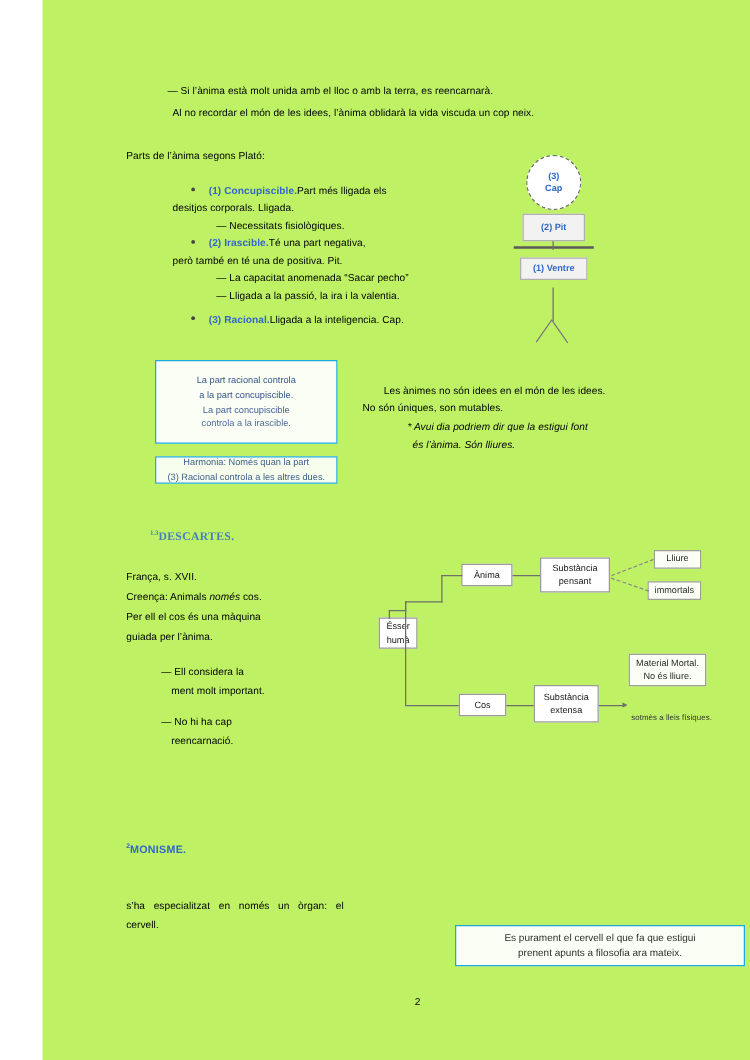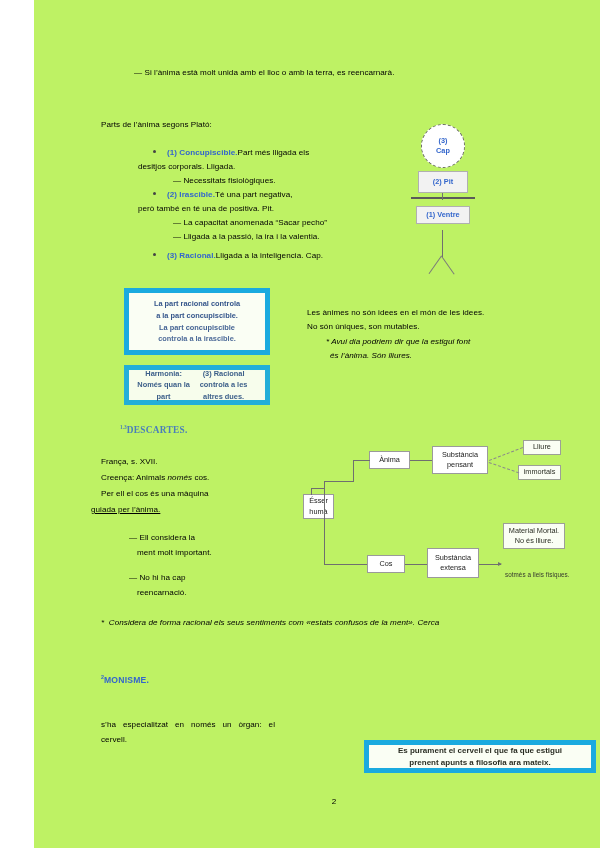--- a/index.html
+++ b/index.html
@@ -88,26 +88,25 @@
     align-items: center;
     justify-content: center;
   }
   .shapebox.grey {
     background: #f2f2f2;
     border: 1px solid #b0b0b0;
     color: #3366cc;
     font-weight: bold;
   }
   .shapebox.notebox {
-    border: 5px solid #0ea5e9;
+    border: 1px solid #0ea5e9;
     color: #1b1b1b;
     font-size: 7.4px;
     line-height: 11.6px;
     padding: 3px 8px;
-    font-weight: bold;
   }
   .shapebox.notebox.bluey { color: #2b4b8f; }
 
   .circle {
     position: absolute;
     border: 1px dashed #6b6b6b;
     border-radius: 50%;
     box-sizing: border-box;
     background: #ffffff;
     display: flex;
@@ -169,20 +168,21 @@
     opacity: 0.88;
   }
 </style>
 </head>
 <body>
 
 <div class="page">
 <div class="content">
 
   <div class="t" style="left:100px; top:66px;">— Si l’ànima està molt unida amb el lloc o amb la terra, es reencarnarà.</div>
+  <div class="t" style="left:104px; top:84px;">Al no recordar el món de les idees, l’ànima oblidarà la vida viscuda un cop neix.</div>
 
   <div class="t" style="left:67px; top:118px;">Parts de l’ànima segons Plató:</div>
 
   <div class="bullet-dot" style="left:119px; top:150px;"></div>
   <div class="t" style="left:133px; top:146px;"><span class="blue">(1) Concupiscible.</span><span>Part més lligada els</span></div>
   <div class="t" style="left:104px; top:160px;">desitjos corporals. Lligada.</div>
   <div class="t" style="left:139px; top:174px;">— Necessitats fisiològiques.</div>
 
   <div class="bullet-dot" style="left:119px; top:192px;"></div>
   <div class="t" style="left:133px; top:188px;"><span class="blue">(2) Irascible.</span><span>Té una part negativa,</span></div>
@@ -211,36 +211,36 @@
   <div class="diag" style="left:408px; top:256px; width:22px; transform: rotate(125deg);"></div>
   <div class="diag" style="left:408px; top:256px; width:22px; transform: rotate(55deg);"></div>
 
   <div class="shapebox notebox bluey blurry" style="left:90px; top:288px; width:146px; height:67px; flex-direction:column;">
     <div>La part racional controla</div>
     <div>a la part concupiscible.</div>
     <div class="blurry">La part concupiscible</div>
     <div class="blurry2">controla a la irascible.</div>
   </div>
 
-  <div class="shapebox notebox bluey blurry2" style="left:90px; top:365px; width:146px; height:40px; flex-direction:row;">
+  <div class="shapebox notebox bluey blurry2" style="left:90px; top:365px; width:146px; height:22px; flex-direction:column;">
     <div>Harmonia: Només quan la part</div>
     <div>(3) Racional controla a les altres dues.</div>
   </div>
 
   <div class="t" style="left:273px; top:306px;">Les ànimes no són idees en el món de les idees.</div>
-  <div class="t" style="left:273px; top:320px;">No són úniques, son mutables.</div>
+  <div class="t" style="left:256px; top:320px;">No són úniques, son mutables.</div>
   <div class="t ital" style="left:292px; top:335px;">* Avui dia podriem dir que la estigui font</div>
   <div class="t ital" style="left:296px; top:349px;">és l’ànima. Són lliures.</div>
 
   <div class="heading" style="left:86px; top:424px;"><span class="sup">1.3</span><span>DESCARTES.</span></div>
 
   <div class="t" style="left:67px; top:455px;">França, s. XVII.</div>
   <div class="t" style="left:67px; top:471px;"><span>Creença: Animals </span><span class="ital">només</span><span> cos.</span></div>
   <div class="t" style="left:67px; top:487px;">Per ell el cos és una màquina</div>
-  <div class="t" style="left:57px; top:503px;text-decoration:underline;">guiada per l’ànima.</div>
+  <div class="t" style="left:67px; top:503px;">guiada per l’ànima.</div>
 
   <div class="t" style="left:95px; top:531px;">— Ell considera la</div>
   <div class="t" style="left:103px; top:546px;">ment molt important.</div>
   <div class="t" style="left:95px; top:571px;">— No hi ha cap</div>
   <div class="t" style="left:103px; top:586px;">reencarnació.</div>
 
   <div class="shapebox" style="left:269px; top:494px; width:31px; height:25px; flex-direction:column;">
     <div>Ésser</div>
     <div>humà</div>
   </div>
@@ -281,21 +281,20 @@
   <div class="dashline" style="left:455px; top:462px; width:32px; transform: rotate(19deg);"></div>
 
   <div class="vline" style="left:290px; top:481px; height:83px;"></div>
   <div class="hline" style="left:290px; top:564px; width:43px;"></div>
 
   <div class="hline" style="left:371px; top:564px; width:22px;"></div>
 
   <div class="hline" style="left:445px; top:564px; width:22px;"></div>
   <div class="arrowhead" style="left:464px; top:562px;"></div>
 
-  <div class="t ital" style="left:67px; top:616px;">*  Considera de forma racional els seus sentiments com «estats confusos de la ment». Cerca</div>
 
   <div class="heading-sans" style="left:67px; top:674px;"><span class="sup">2</span><span>MONISME.</span></div>
 
   <div class="t" style="left:67px; top:718px;">s’ha   especialitzat   en   només   un   òrgan:   el</div>
   <div class="t" style="left:67px; top:733px;">cervell.</div>
 
   <div class="shapebox notebox blurry" style="left:330px; top:740px; width:232px; height:33px; flex-direction:column; font-size:8px; line-height:12px;">
     <div>Es purament el cervell el que fa que estigui</div>
     <div>prenent apunts a filosofia ara mateix.</div>
   </div>

